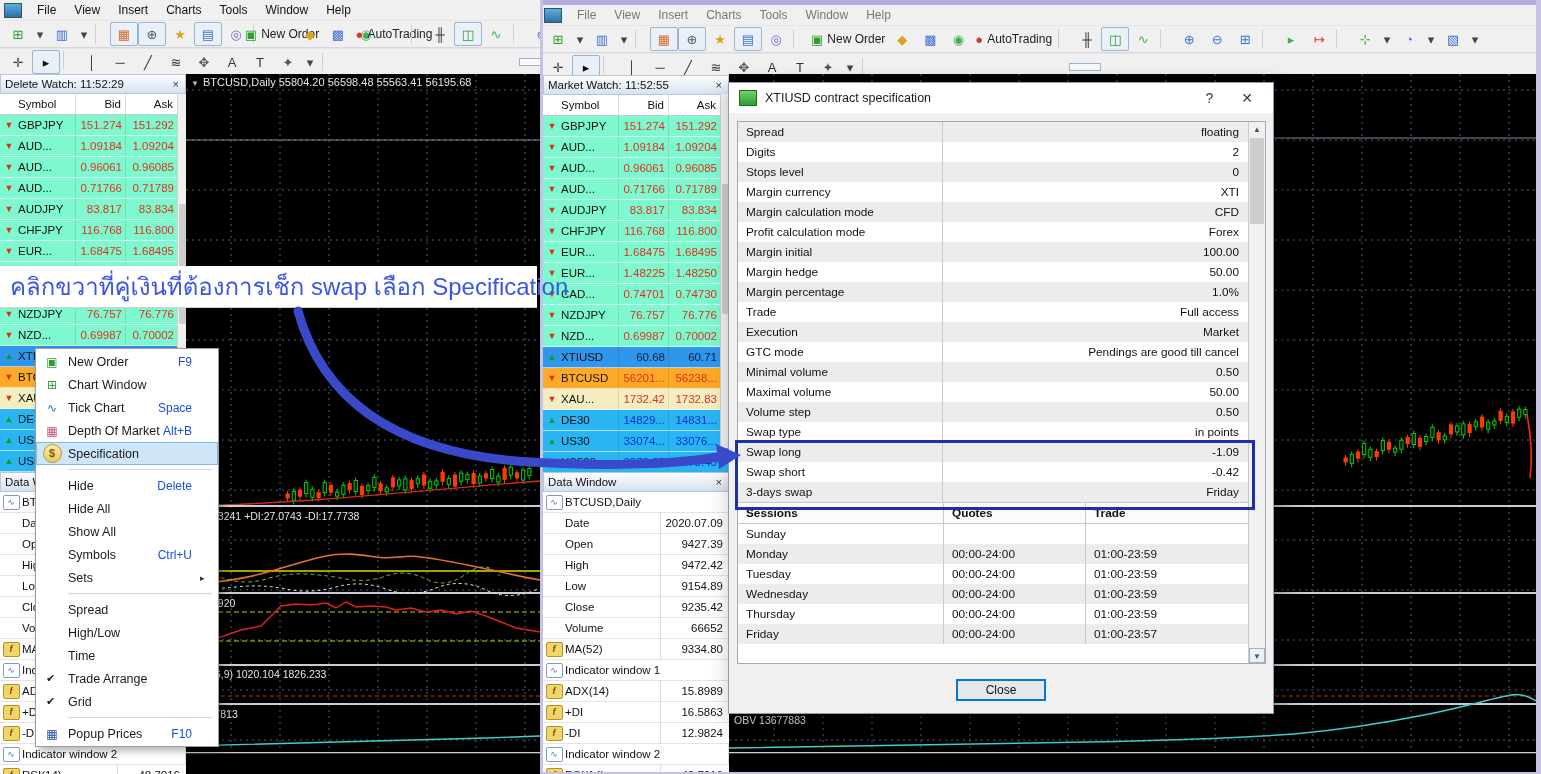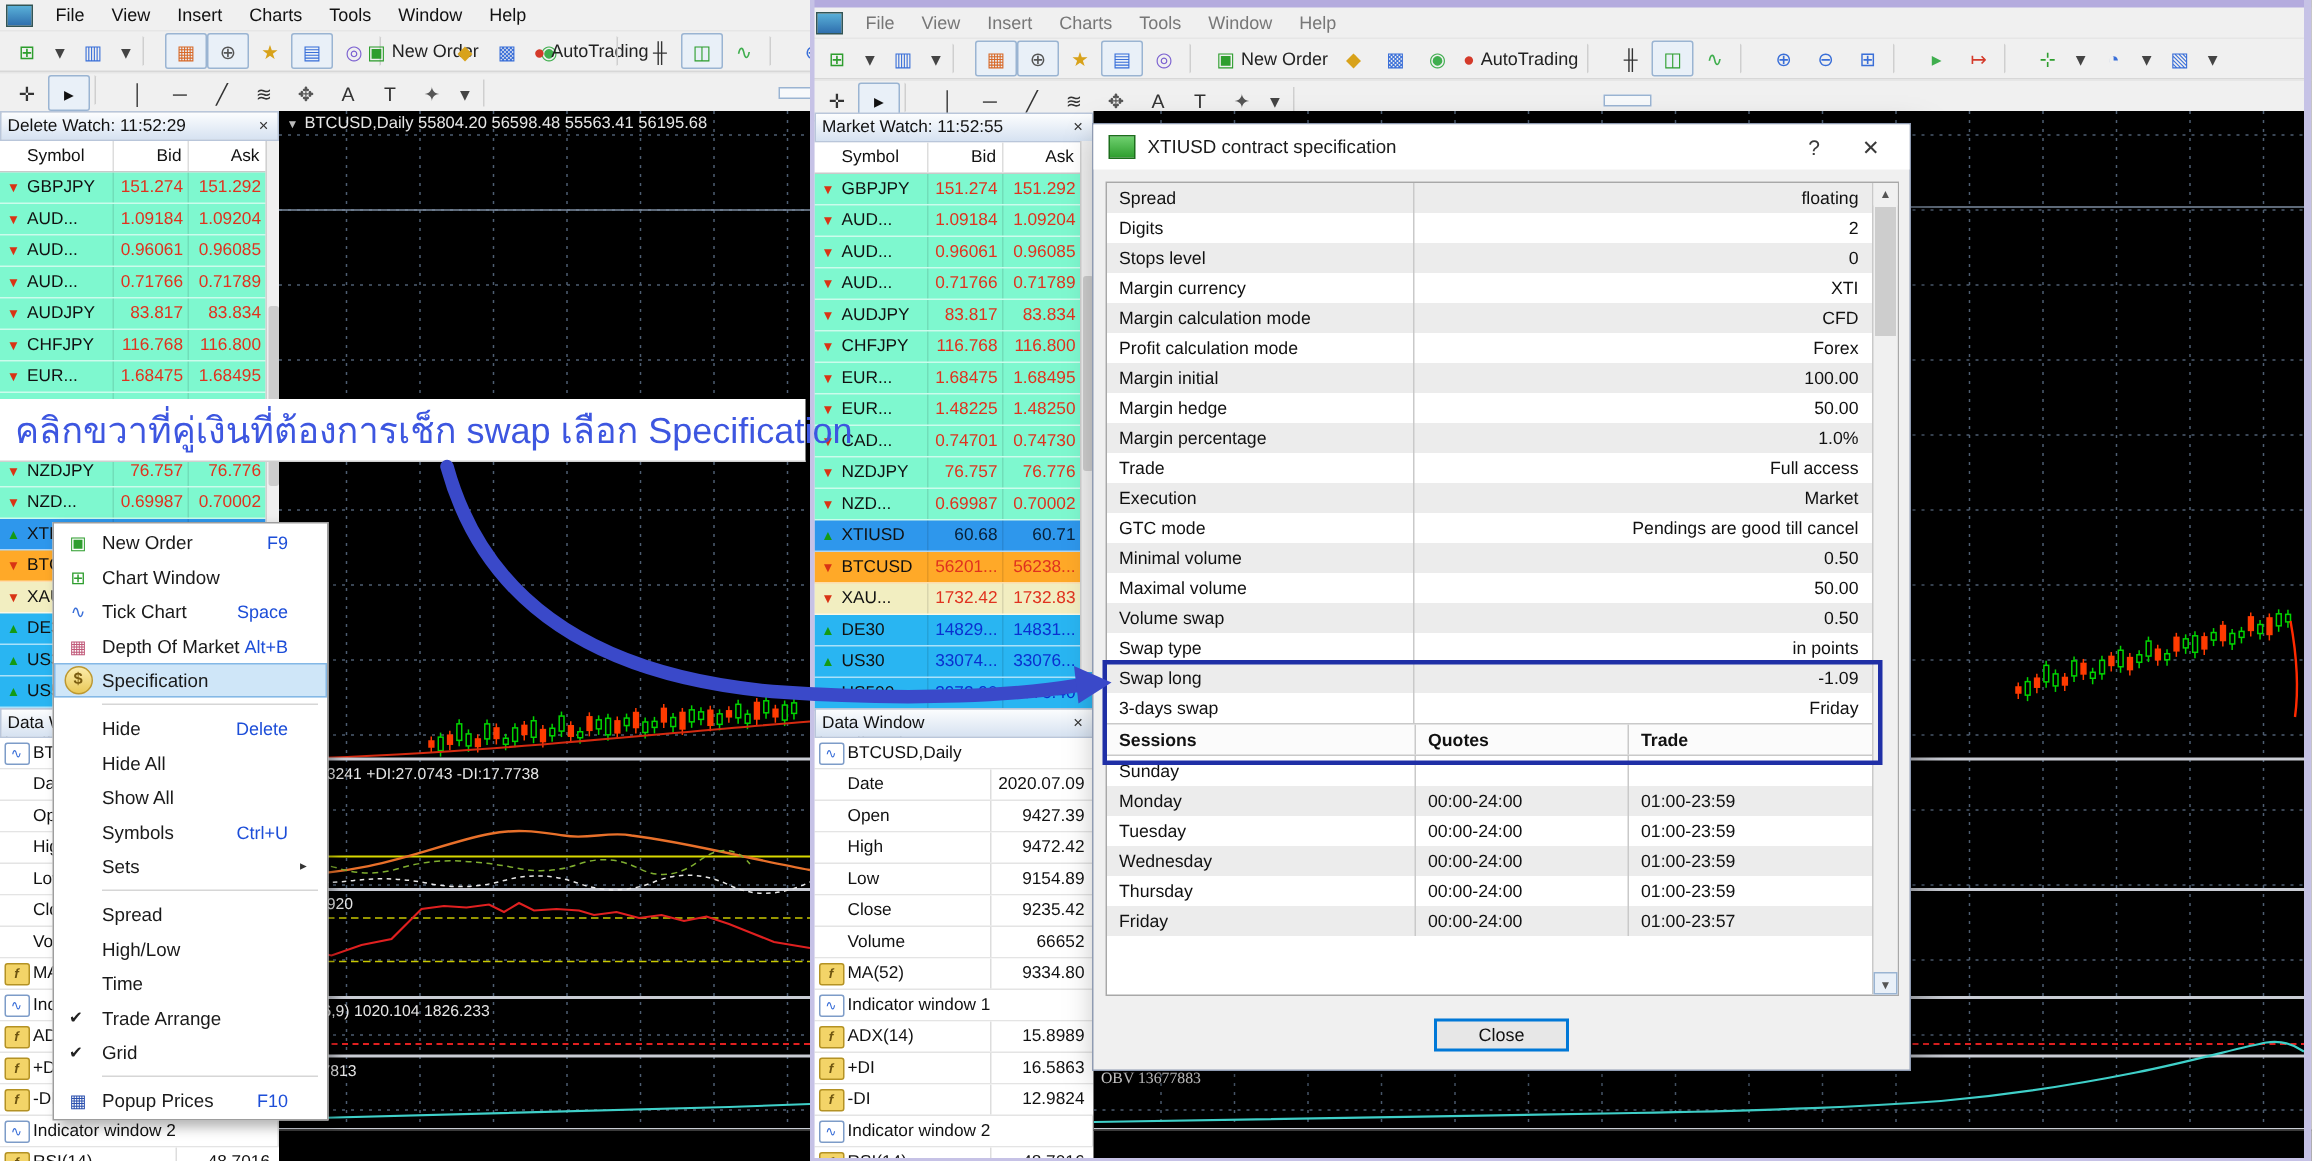--- a/index.html
+++ b/index.html
@@ -1076,21 +1076,21 @@
           <rect x="794.8" y="335.58302937959957" width="3.2" height="5" fill="#000" stroke="#00d400" stroke-width="1"></rect>
           <path d="M798 340 C 802 362,804 382,801 404" stroke="#ff2a00" stroke-width="1.6" fill="none"></path>
           <rect x="0" y="431" width="807" height="2" fill="#c9ccd4"></rect>
           <rect x="0" y="518" width="807" height="2" fill="#c9ccd4"></rect>
           <rect x="0" y="590" width="807" height="2" fill="#c9ccd4"></rect>
           <rect x="0" y="629" width="807" height="2" fill="#c9ccd4"></rect>
           <rect x="0" y="678" width="807" height="2" fill="#c9ccd4"></rect>
           <line x1="0" y1="622" x2="807" y2="622" stroke="#e02020" stroke-width="1.2" stroke-dasharray="4 3"></line>
           <path d="M0 674 C 150 672,260 670,360 668 C 460 666,510 664,565 660 C 610 656,650 650,695 641 C 735 633,765 624,782 621 C 793 619,801 623,807 627" stroke="#3fd0c9" stroke-width="1.5" fill="none"></path>
         </svg>
-      <div class="ind-label" style="top:640px;font-family:Liberation Serif, serif;">OBV 13677883</div>
+      <div class="ind-label" style="top:640px;">OBV 13677883</div>
     </div>
     <div class="tl-strip" style="left:189px;top:753px;width:807px;height:21px;">
         <span class="tl"></span>
         <span class="tl"></span>
         <span class="tl"></span>
         <span class="tl"></span>
         <span class="tl"></span>
         <span class="tl"></span>
         <span class="tl"></span>
         <span class="tl"></span>
@@ -1304,30 +1304,34 @@
   </div>
           <div class="spec-row">
     <span class="sl">Minimal volume</span>
     <span class="sv">0.50</span>
   </div>
           <div class="spec-row">
     <span class="sl">Maximal volume</span>
     <span class="sv">50.00</span>
   </div>
           <div class="spec-row">
-    <span class="sl">Volume swap</span>
+    <span class="sl">Volume step</span>
     <span class="sv">0.50</span>
   </div>
           <div class="spec-row">
     <span class="sl">Swap type</span>
     <span class="sv">in points</span>
   </div>
           <div class="spec-row">
     <span class="sl">Swap long</span>
     <span class="sv">-1.09</span>
+  </div>
+          <div class="spec-row">
+    <span class="sl">Swap short</span>
+    <span class="sv">-0.42</span>
   </div>
           <div class="spec-row">
     <span class="sl">3-days swap</span>
     <span class="sv">Friday</span>
   </div>
         </div>
       <div class="sess-head" style="margin-right:16px;">
         <span>Sessions</span>
         <span>Quotes</span>
         <span>Trade</span>

